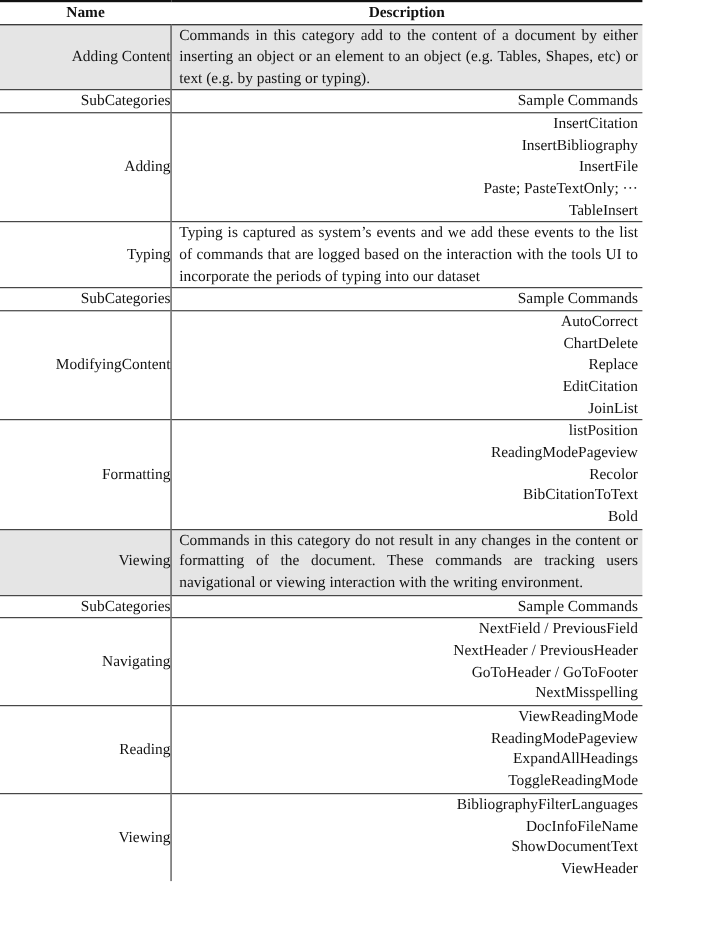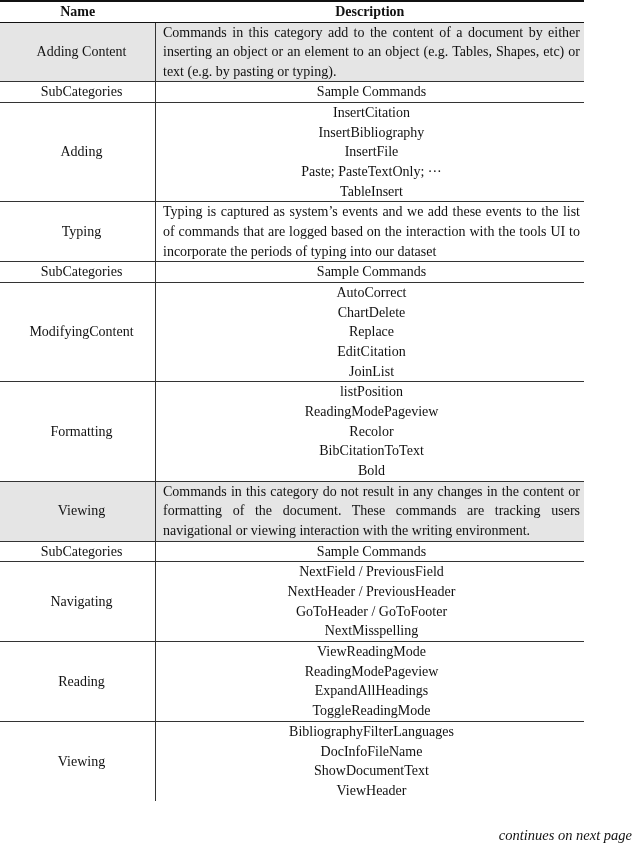--- a/index.html
+++ b/index.html
@@ -1,19 +1,19 @@
 <!DOCTYPE html>
 <html><head>
 <meta charset="utf-8">
 <style>
   html, body { margin: 0; padding: 0; background: #ffffff; }
   body { width: 640px; height: 849px; overflow: hidden; font-family: "Liberation Serif", "DejaVu Serif", serif; color: #111; }
   .wrap { position: relative; width: 640px; }
   table { border-collapse: collapse; width: 584px; font-size: 14px; line-height: 19.6px; }
-  th, td { padding: 0 0 0 8px; vertical-align: middle; text-align: center; }
+  th, td { padding: 0 0 0 8px; vertical-align: middle; text-align: right; }
   th { font-weight: bold; text-align: center; padding: 0; height: 19px; }
   .col-name { width: 147px; }
   .col-desc { border-left: 1.5px solid #333; padding-left: 7px; padding-right: 4px; }
   tr.top th { border-top: 2px solid #111; border-bottom: 1px solid #111; }
   tr.cat td { background: #e5e5e5; }
   tr.sep td { border-top: 1.5px solid #333; }
   td.just { text-align: justify; text-align-last: left; }
   .cmd { display: block; line-height: 19.7px; }
   .footer { position: absolute; right: 8px; top: 827px; font-style: italic; font-size: 14.5px; }
 </style>
@@ -108,14 +108,13 @@
         <td class="col-name">Viewing</td>
         <td class="col-desc">
           <span class="cmd">BibliographyFilterLanguages</span>
           <span class="cmd">DocInfoFileName</span>
           <span class="cmd">ShowDocumentText</span>
           <span class="cmd">ViewHeader</span>
         </td>
       </tr>
     </tbody>
   </table>
-  <div class="footer">continues on next page</div>
 </div>
 
 </body></html>

